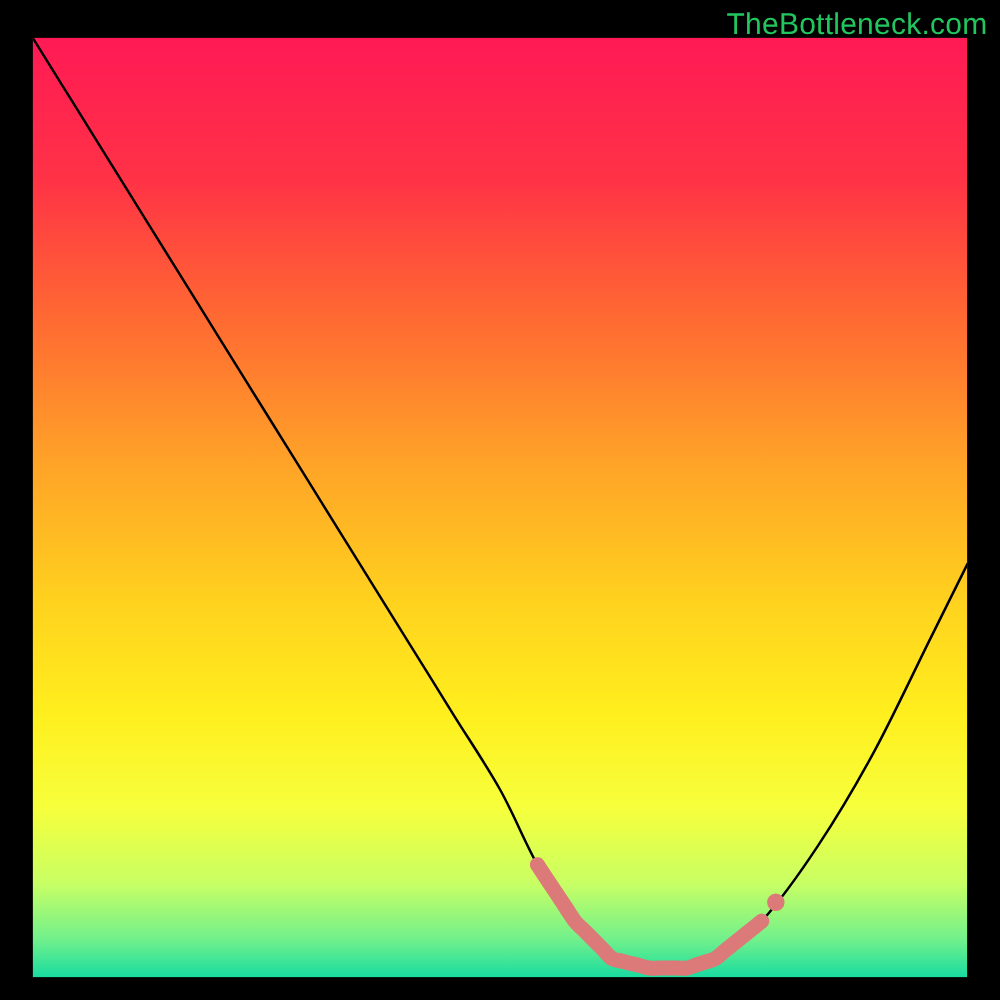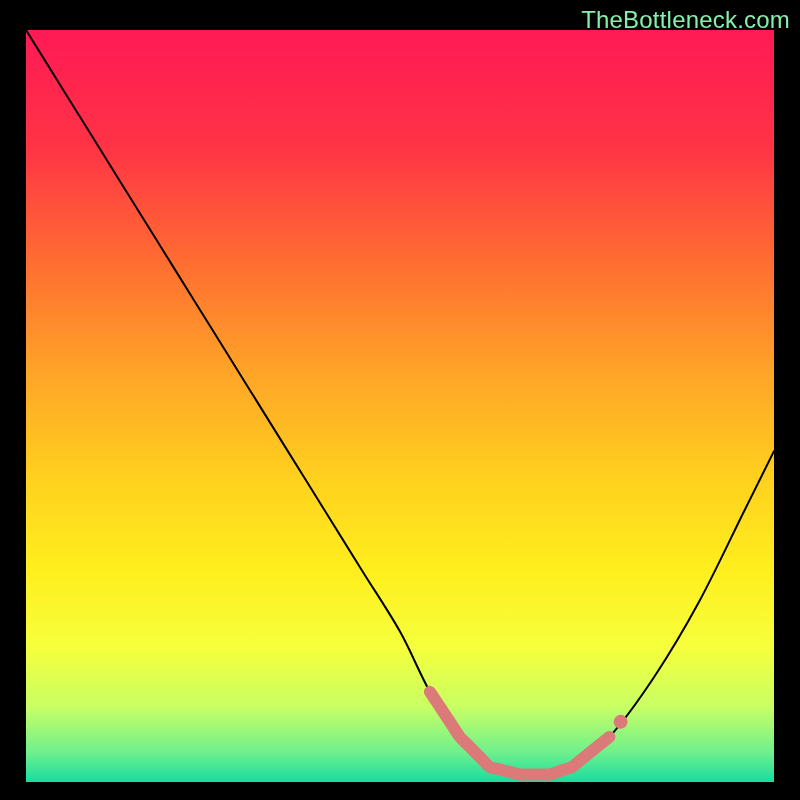--- a/index.html
+++ b/index.html
@@ -14,21 +14,21 @@
   .frame {
     position: relative;
     width: 800px;
     height: 800px;
     background: #000;
   }
   .watermark {
     position: absolute;
     top: 6px;
     right: 10px;
-    color: #86efac;
+    color: #22c55e;
     font-size: 24px;
     font-weight: 500;
     letter-spacing: 0.2px;
     z-index: 20;
   }
   .plot-area {
     position: absolute;
     left: 26px;
     top: 30px;
     width: 748px;

